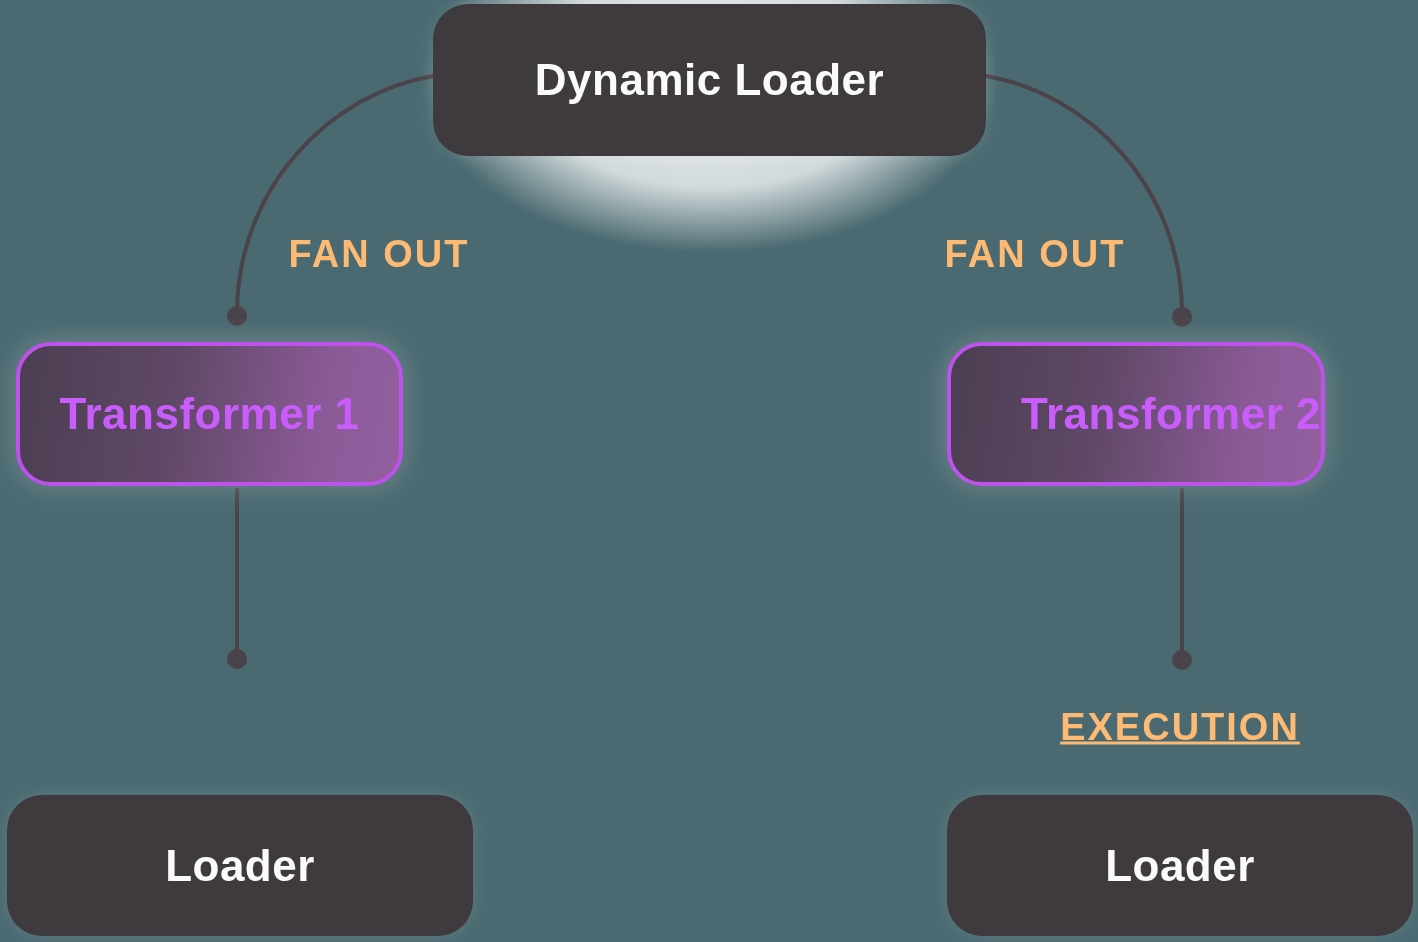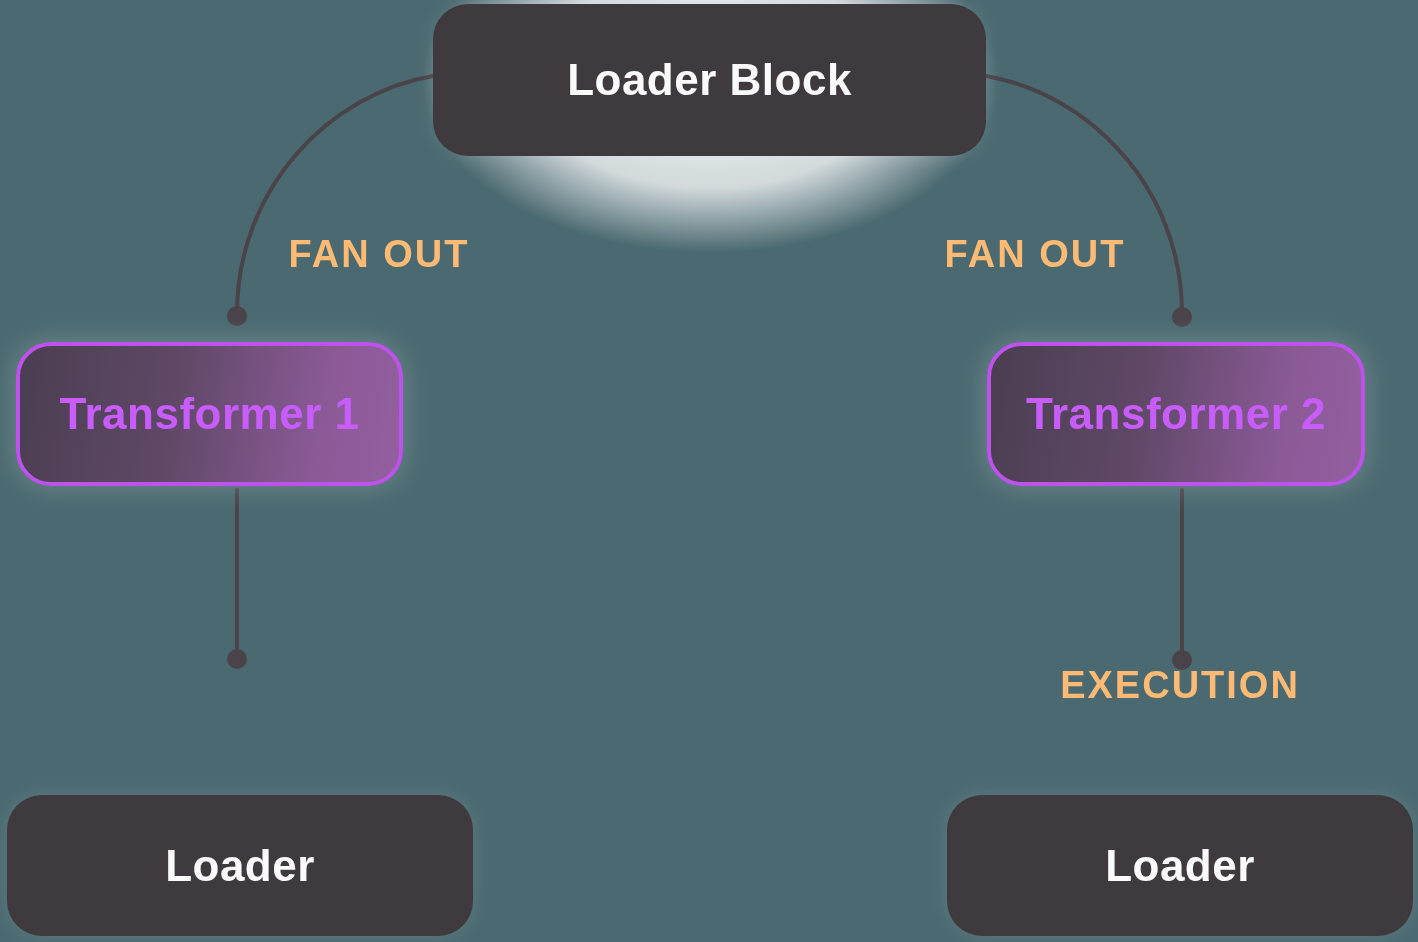--- a/index.html
+++ b/index.html
@@ -69,37 +69,37 @@
       #4b3e51 0%, #5f4866 40%, #8a5a96 78%, #935fa0 100%);
     border: 4px solid #bd53ea;
     color: #c95dfb;
     box-shadow: 0 0 26px 4px rgba(255,255,255,0.18);
   }
   .node-transformer-1 {
     left: 16px; top: 342px;
     width: 387px; height: 144px;
   }
   .node-transformer-2 {
-    left: 987px; top: 342px;
-    width: 378px; height: 144px;
+    left: 947px; top: 342px;
+    width: 378px; height: 144px; justify-content: flex-end;
   }
   .edge-label {
     position: absolute;
     color: #fdba74;
     font-weight: 700;
     font-size: 38px;
     letter-spacing: 2px;
     text-align: center;
     white-space: nowrap;
     transform: translate(-50%, -50%);
   }
   .lbl-fan-out-left  { left: 379px;  top: 254px; }
   .lbl-fan-out-right { left: 1035px; top: 254px; }
   .lbl-independent   { left: 237px;  top: 727px; }
-  .lbl-execution     { left: 1180px; top: 685px; }
+  .lbl-execution     { left: 1180px; top: 727px; text-decoration: underline; }
 </style>
 </head>
 <body>
 
 <div id="canvas">
 
   <div class="top-glow"></div>
 
   <svg class="wires" viewBox="0 0 1418 942">
 
@@ -109,21 +109,21 @@
     <path d="M 237 490 L 237 650" fill="none" stroke="#4a444a" stroke-width="4" stroke-linecap="round"></path>
     <path d="M 1182 490 L 1182 651" fill="none" stroke="#4a444a" stroke-width="4" stroke-linecap="round"></path>
 
     <circle cx="237" cy="316" r="10" fill="#4a444a"></circle>
     <circle cx="1182" cy="317" r="10" fill="#4a444a"></circle>
     <circle cx="237" cy="659" r="10" fill="#4a444a"></circle>
     <circle cx="1182" cy="660" r="10" fill="#4a444a"></circle>
   </svg>
 
   <div class="node node-dark node-dynamic">
-    <span>Loader Block</span>
+    <span>Dynamic Loader</span>
   </div>
 
   <div class="node node-purple node-transformer-1">
     <span>Transformer 1</span>
   </div>
 
   <div class="node node-purple node-transformer-2">
     <span>Transformer 2</span>
   </div>
 

